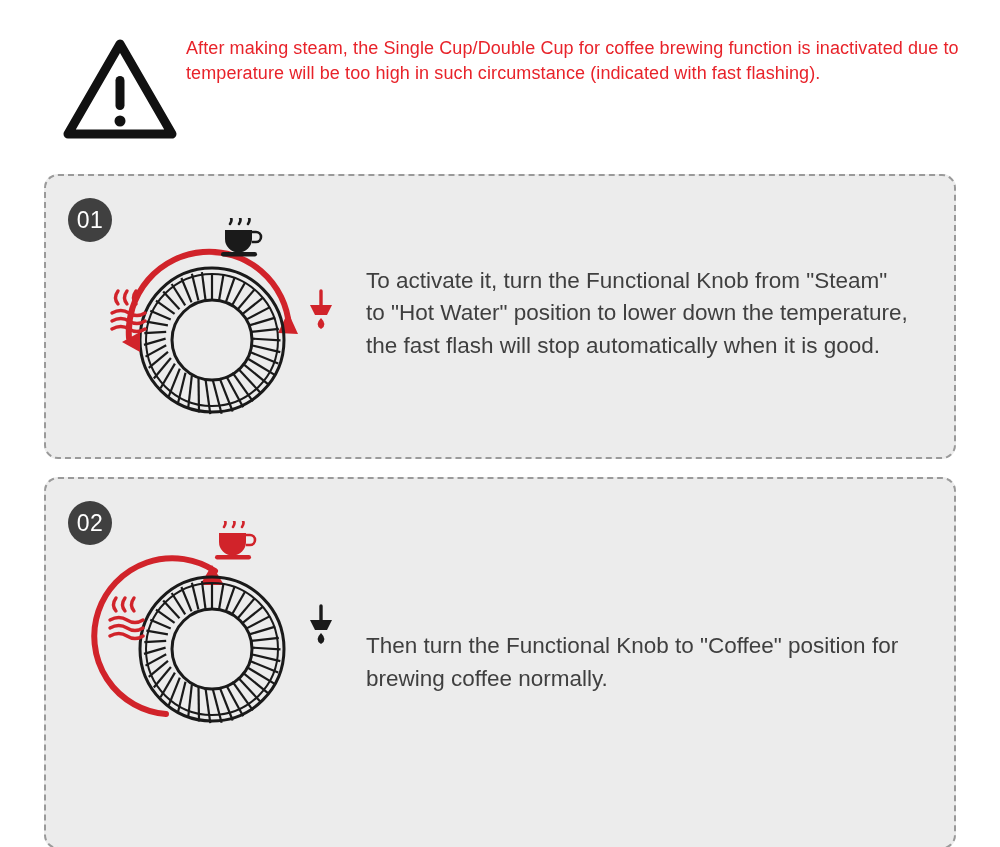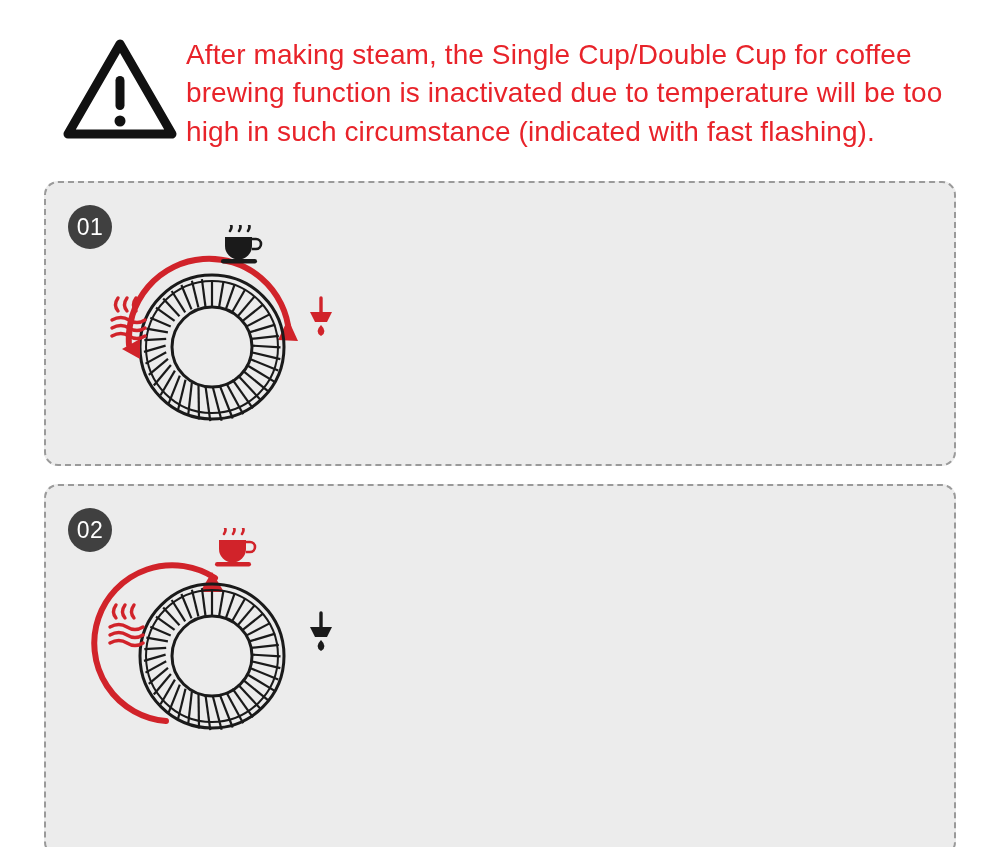--- a/index.html
+++ b/index.html
@@ -23,21 +23,21 @@
     padding: 28px 40px 0 60px;
   }
   .warning-icon {
     flex: 0 0 auto;
     width: 120px;
     margin-top: 6px;
   }
   .warning-text {
     flex: 1 1 auto;
     color: #e8232a;
-    font-size: 28px;
+    font-size: 18px;
     line-height: 1.37;
     padding-top: 8px;
     padding-left: 6px;
     letter-spacing: 0.1px;
   }
 
   
   .panel {
     position: relative;
     margin: 0 44px 18px 44px;
@@ -200,20 +200,23 @@
 
     <div class="icon-label" style="left:258px; top:112px;">
       <svg width="34" height="44" viewBox="0 0 34 44">
         <path d="M17 3 v14" fill="none" stroke="#d1232a" stroke-width="3.4" stroke-linecap="round"></path>
         <path d="M6 17 h22 l-5 10 h-12 z" fill="#d1232a"></path>
         <path d="M17 30 q7 7 0 11 q-7 -4 0 -11 z" fill="#d1232a"></path>
       </svg>
     </div>
   </div>
 
+  <div class="text-area">
+    <div class="step-text">To activate it, turn the Functional Knob from "Steam" to "Hot Water" position to lower down the temperature, the fast flash will stop automatically when it is good.</div>
+  </div>
 </div>
 
 <div class="panel" id="panel-2">
   <div class="step-badge">02</div>
 
   <div class="knob-area">
     <div class="knob-wrap">
       <svg width="280" height="240" viewBox="0 0 280 240">
 
         <path d="M84 205 A 78 78 0 1 1 133 62" fill="none" stroke="#d1232a" stroke-width="6" stroke-linecap="round"></path>
@@ -291,13 +294,16 @@
 
     <div class="icon-label" style="left:258px; top:124px;">
       <svg width="34" height="44" viewBox="0 0 34 44">
         <path d="M17 3 v14" fill="none" stroke="#1a1a1a" stroke-width="3.4" stroke-linecap="round"></path>
         <path d="M6 17 h22 l-5 10 h-12 z" fill="#1a1a1a"></path>
         <path d="M17 30 q7 7 0 11 q-7 -4 0 -11 z" fill="#1a1a1a"></path>
       </svg>
     </div>
   </div>
 
+  <div class="text-area">
+    <div class="step-text">Then turn the Functional Knob to "Coffee" position for brewing coffee normally.</div>
+  </div>
 </div>
 
 </body></html>

